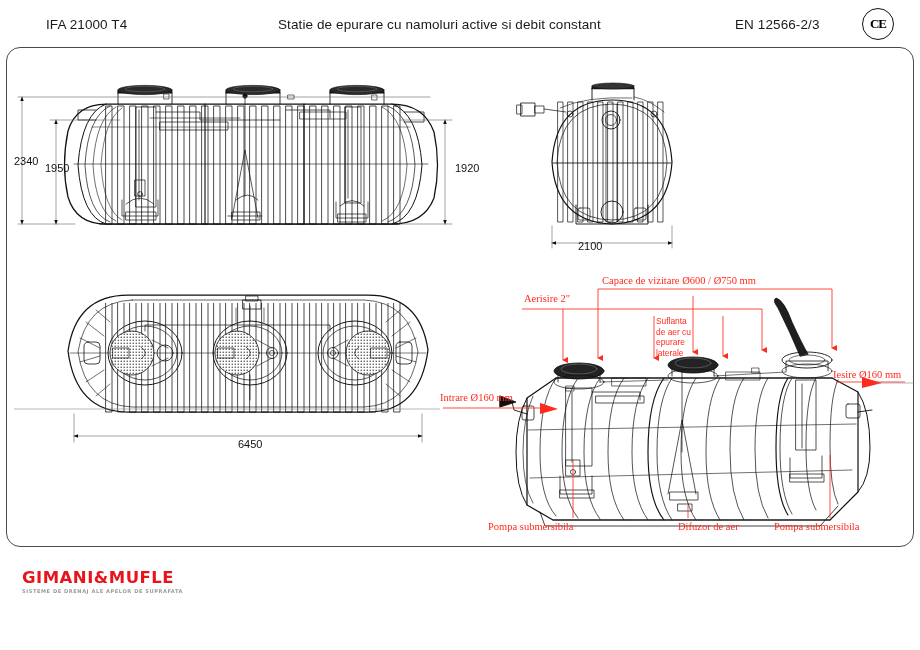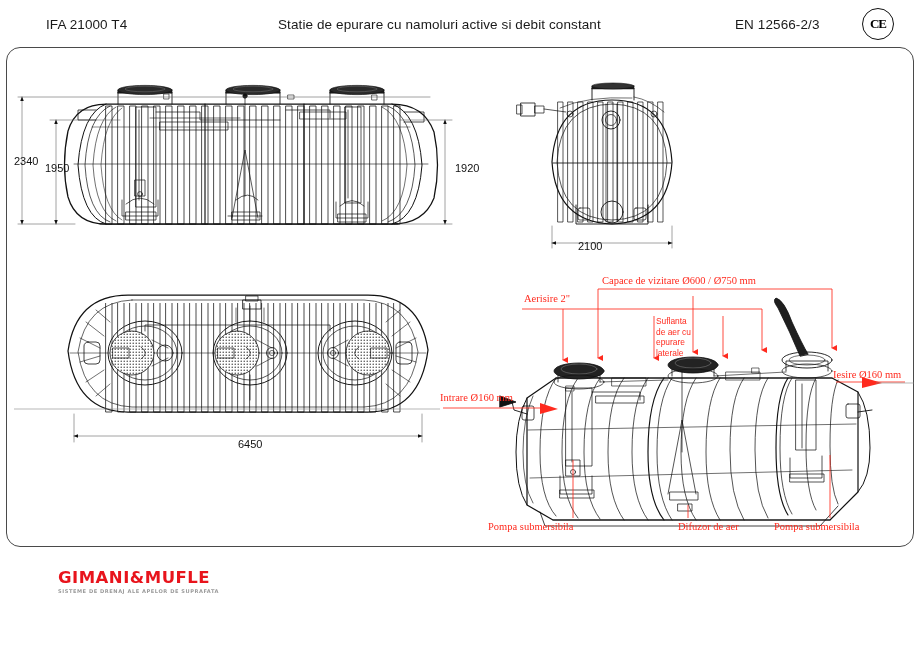--- a/index.html
+++ b/index.html
@@ -102,21 +102,21 @@
     left: 656px; top: 316px;
     font-size: 8.4px;
     line-height: 10.6px;
     color: #ff2a1e;
     white-space: nowrap;
   }
 
   
   #logo {
     position: absolute;
-    left: 22px; top: 570px; margin-left: 36px;
+    left: 22px; top: 570px;
   }
   #logo-name {
     font-family: "DejaVu Sans", sans-serif;
     font-size: 16.5px;
     font-weight: bold;
     color: #e8141c;
     letter-spacing: 0.5px;
     line-height: 16px;
   }
   #logo-tag {

